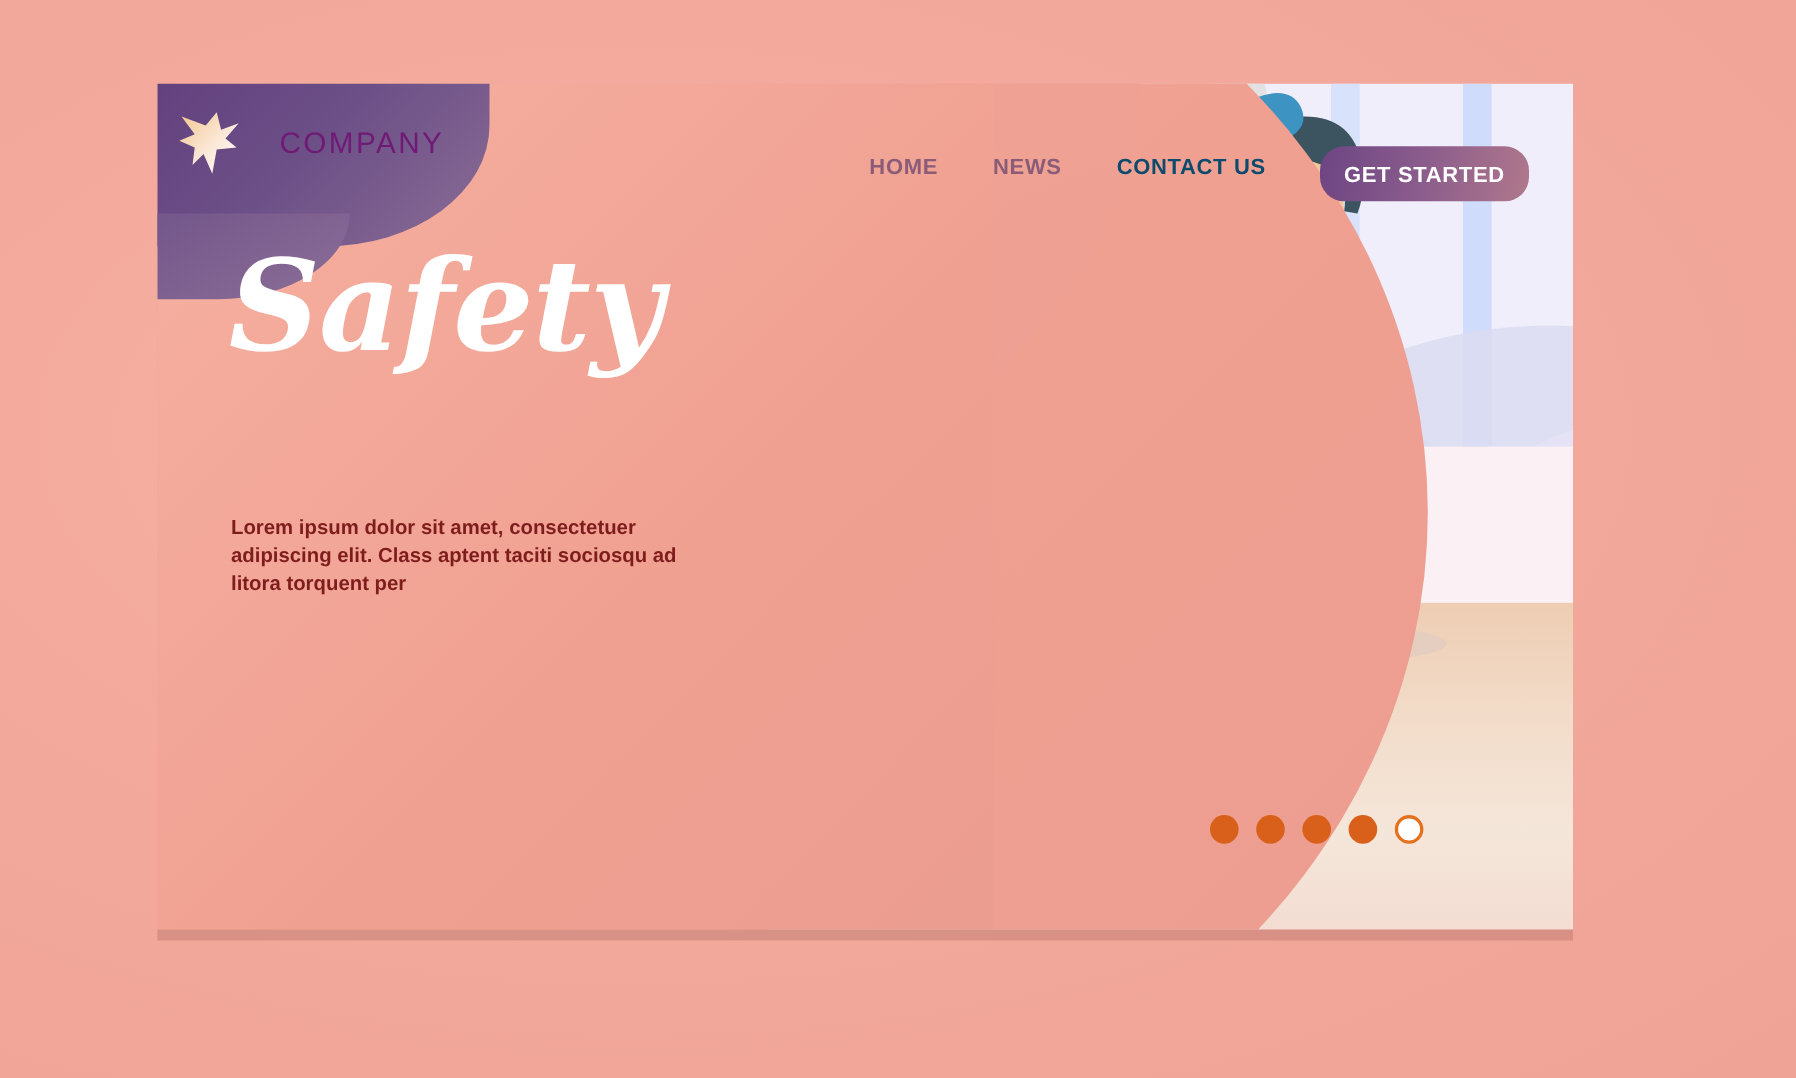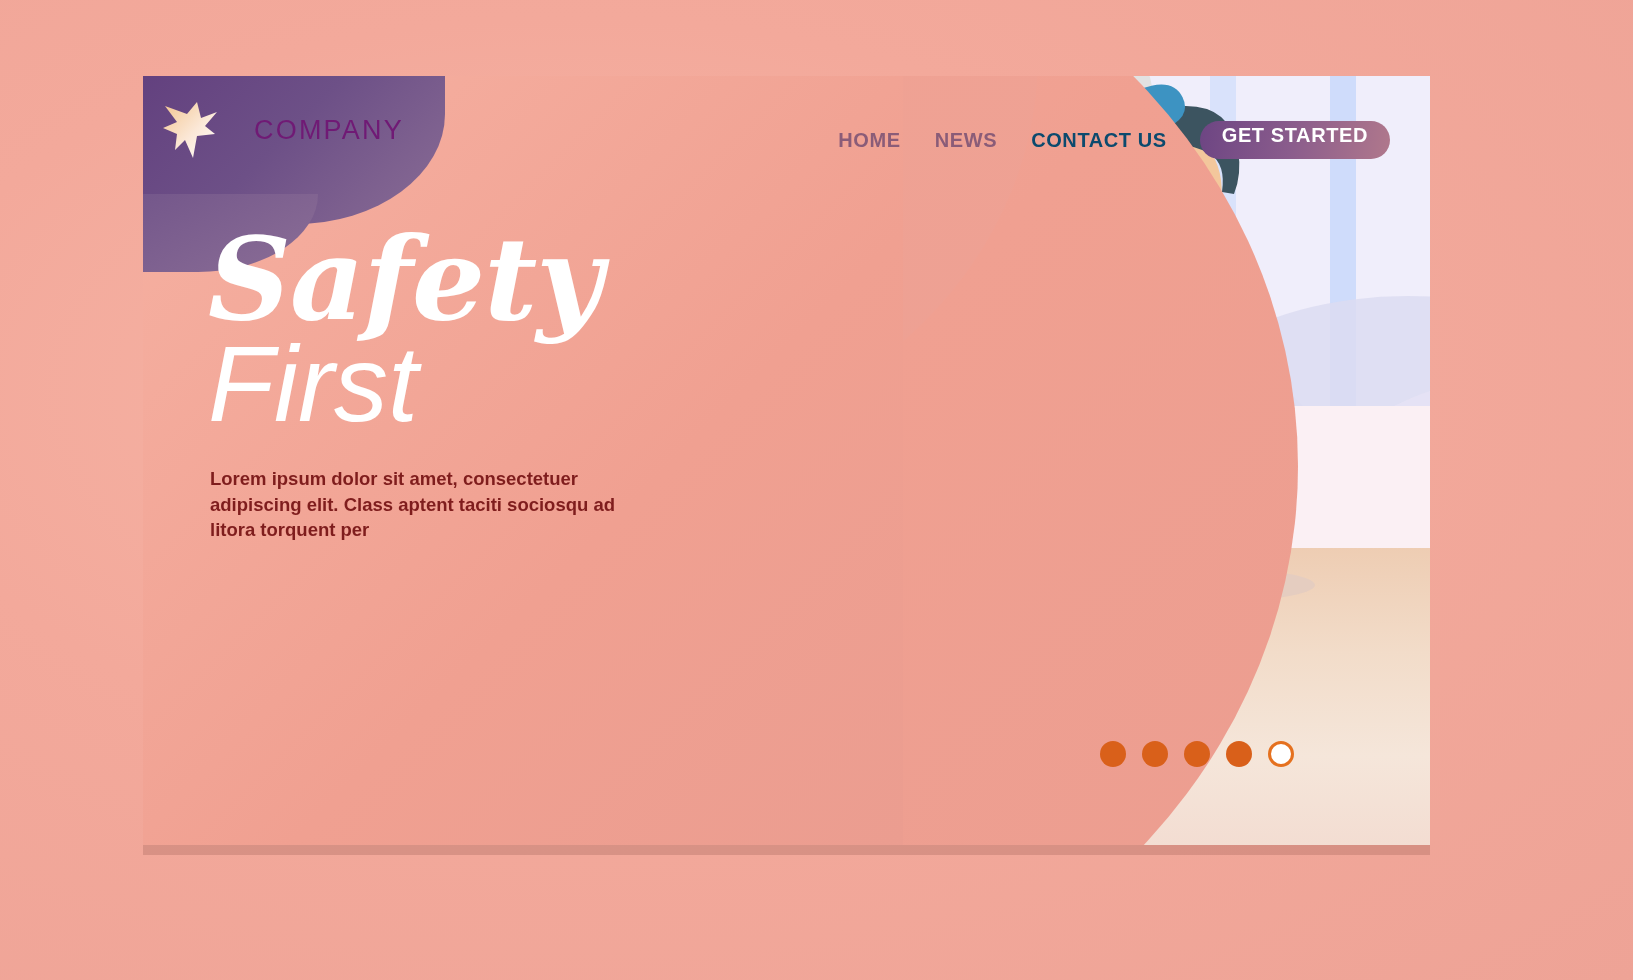--- a/index.html
+++ b/index.html
@@ -124,34 +124,34 @@
   }
   .sub-copy {
     position:absolute; left:67px; top:390px; width:445px;
     color:#7f1d1d; font-size:18.5px; line-height:1.38; z-index:4;
     font-weight:700;
   }
 
   
   .nav {
     position:absolute; right:40px; top:45px;
-    display:flex; align-items:center; gap:0px; z-index:20;
+    display:flex; align-items:center; gap:16px; z-index:20;
   }
   .nav-link {
     color:#8a5c78; font-size:20px; font-weight:700; letter-spacing:.6px;
     padding:0 17px; white-space:nowrap; cursor:pointer;
   }
   .nav-link.contact { color:#0c4a6e; }
   .nav-cta {
     margin-left:16px;
-    padding:3px 22px 12px;
+    padding:15px 22px 12px;
     border-radius:22px;
     background: linear-gradient(100deg, #6d4583 0%, #8a5c8c 48%, #b0788c 100%);
     color:#ffffff; font-size:20px; font-weight:700; letter-spacing:.6px;
-    white-space:nowrap; cursor:pointer;
+    white-space:nowrap; cursor:pointer;margin-top:12px;
   }
 
   
   .dots {
     position:absolute; right:136px; bottom:78px;
     display:flex; align-items:center; gap:16px; z-index:20;
   }
   .dot { width:26px; height:26px; border-radius:50%; background:#d9601a; cursor:pointer; }
   .dot.hollow { background:#ffffff; border:3px solid #e5711f; }
 
@@ -263,21 +263,20 @@
 
   <nav class="nav">
     <span class="nav-link">HOME</span>
     <span class="nav-link">NEWS</span>
     <span class="nav-link contact">CONTACT  US</span>
     <span class="nav-cta">GET STARTED</span>
   </nav>
 
   <div class="headline-wrap">
     <div class="h-safety">Safety</div>
-    <div class="h-first">First</div>
   </div>
   <p class="sub-copy">Lorem ipsum dolor sit amet, consectetuer adipiscing elit. Class aptent taciti sociosqu ad litora torquent per</p>
 
   <div class="dots">
     <span class="dot"></span>
     <span class="dot"></span>
     <span class="dot"></span>
     <span class="dot"></span>
     <span class="dot hollow"></span>
   </div>

